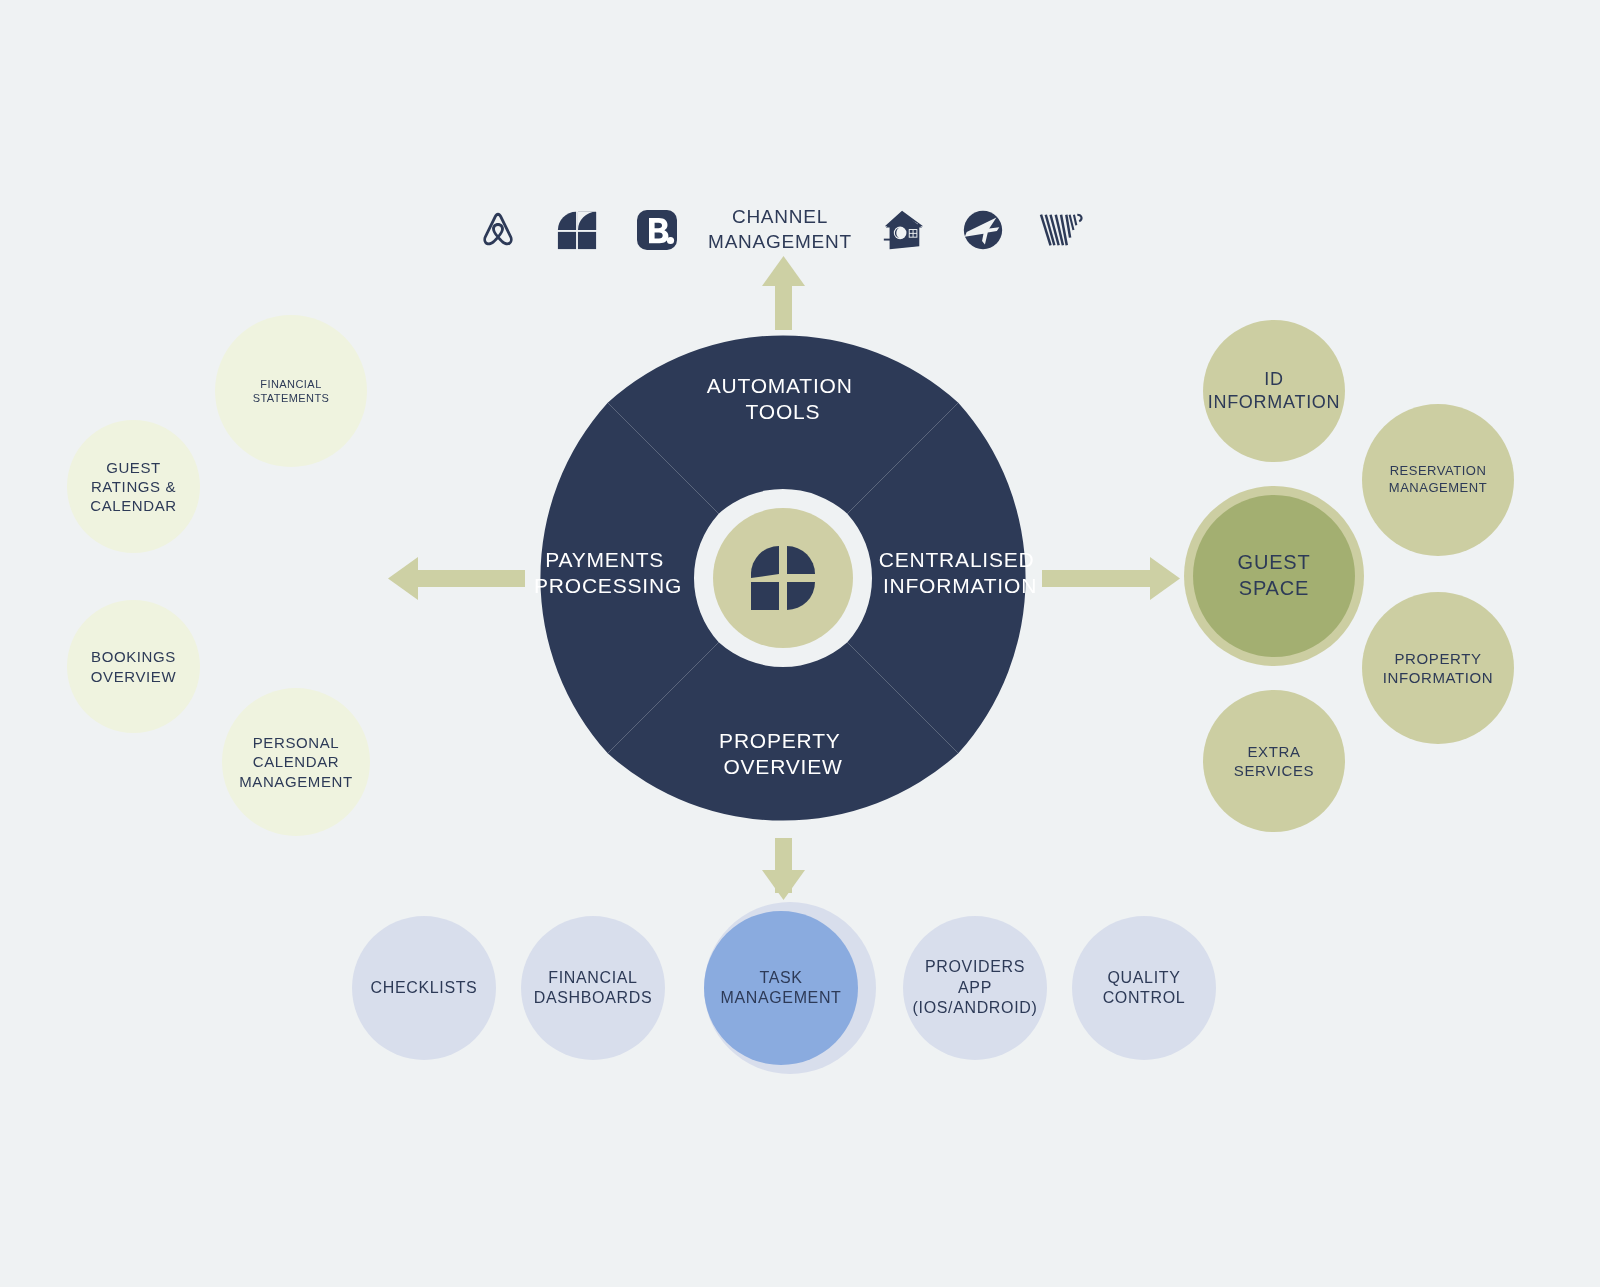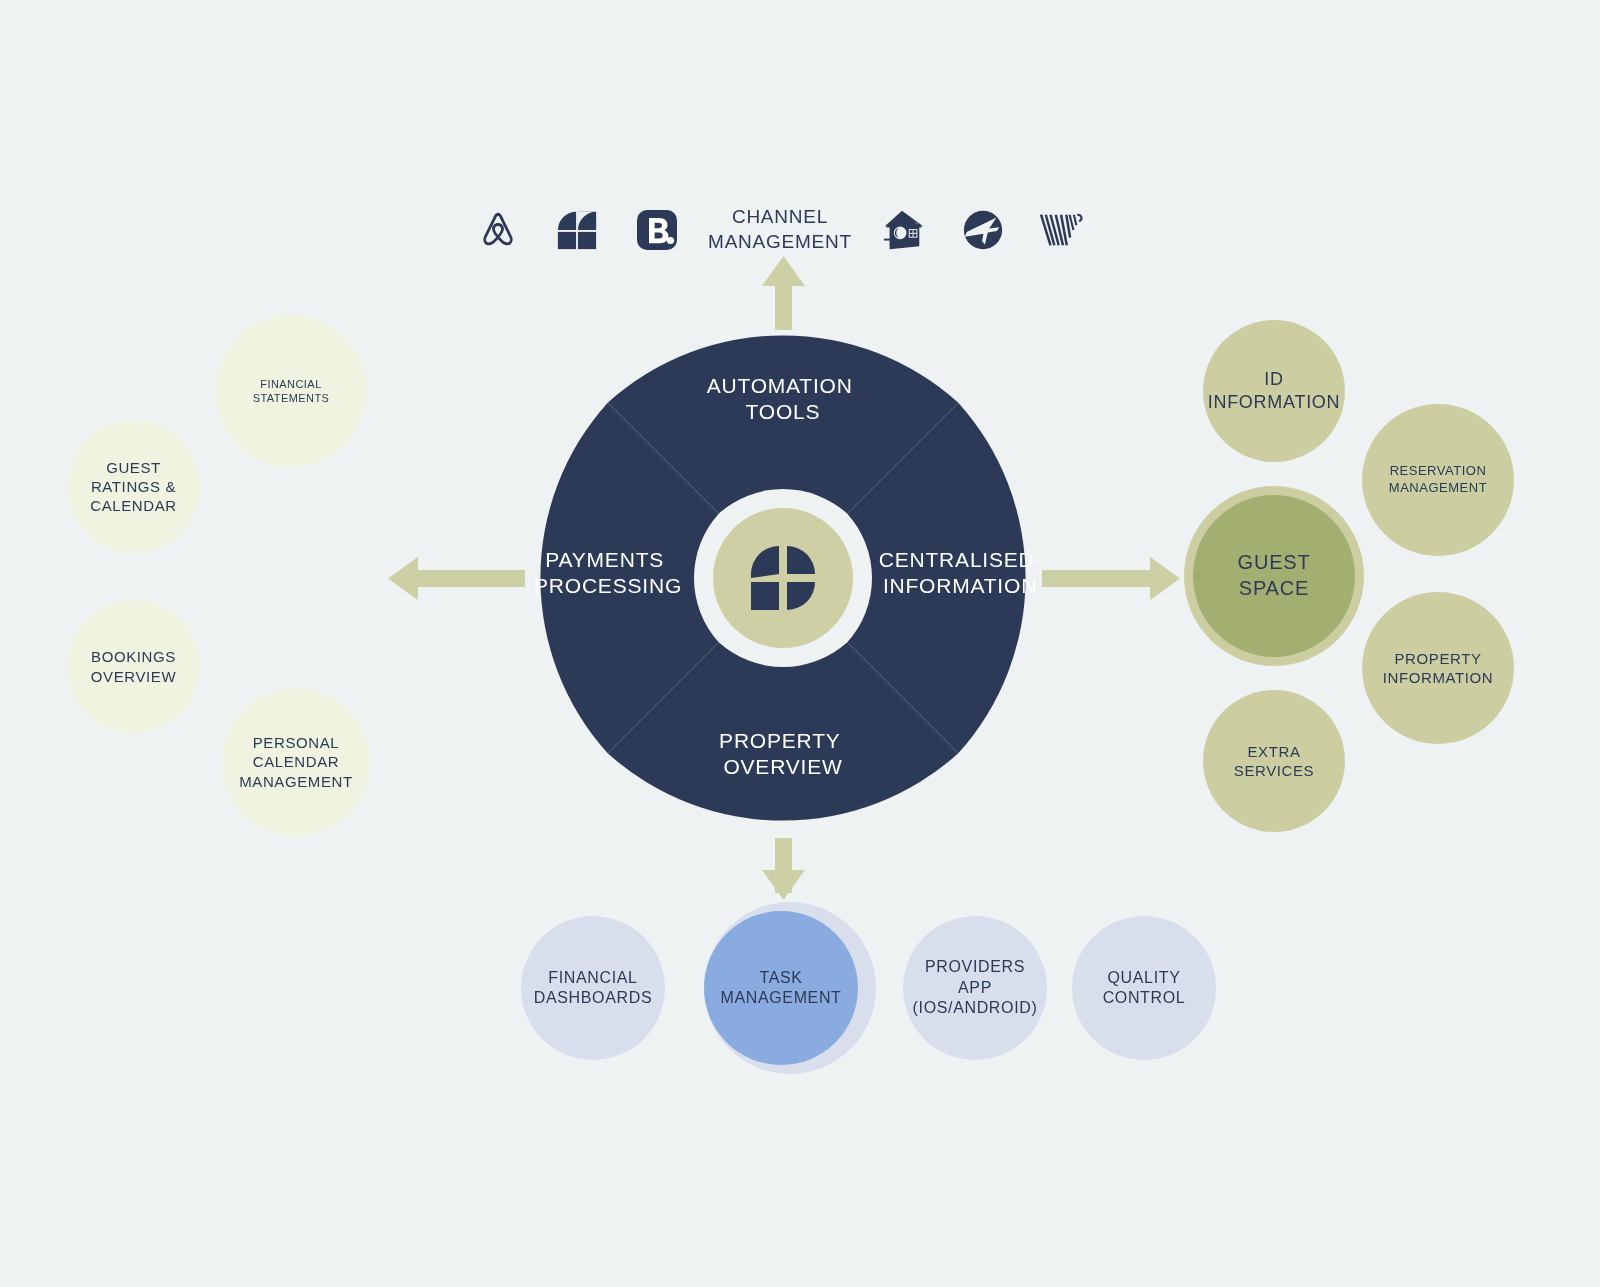--- a/index.html
+++ b/index.html
@@ -301,20 +301,25 @@
 
   <div class="node hub-right-ring" style="left:1184px;top:486px;width:180px;height:180px;">
     <div class="node hub-right-core" style="left:9px;top:9px;width:162px;height:162px;font-size:20px;position:absolute;">
       <span>
         <i style="font-style:normal;display:block">GUEST</i>
         <i style="font-style:normal;display:block">SPACE</i>
       </span>
     </div>
   </div>
 
+  <div class="node sat-lav" style="left:352px;top:916px;width:144px;height:144px;font-size:16px;">
+    <span>
+      <i style="font-style:normal;display:block">CHECKLISTS</i>
+    </span>
+  </div>
 
   <div class="node sat-lav" style="left:521px;top:916px;width:144px;height:144px;font-size:16px;">
     <span>
       <i style="font-style:normal;display:block">FINANCIAL</i>
       <i style="font-style:normal;display:block">DASHBOARDS</i>
     </span>
   </div>
 
   <div class="node hub-bottom-ring" style="left:704px;top:902px;width:172px;height:172px;">
     <div class="node hub-bottom-core" style="left:0;top:9px;width:154px;height:154px;font-size:16px;position:absolute;">

